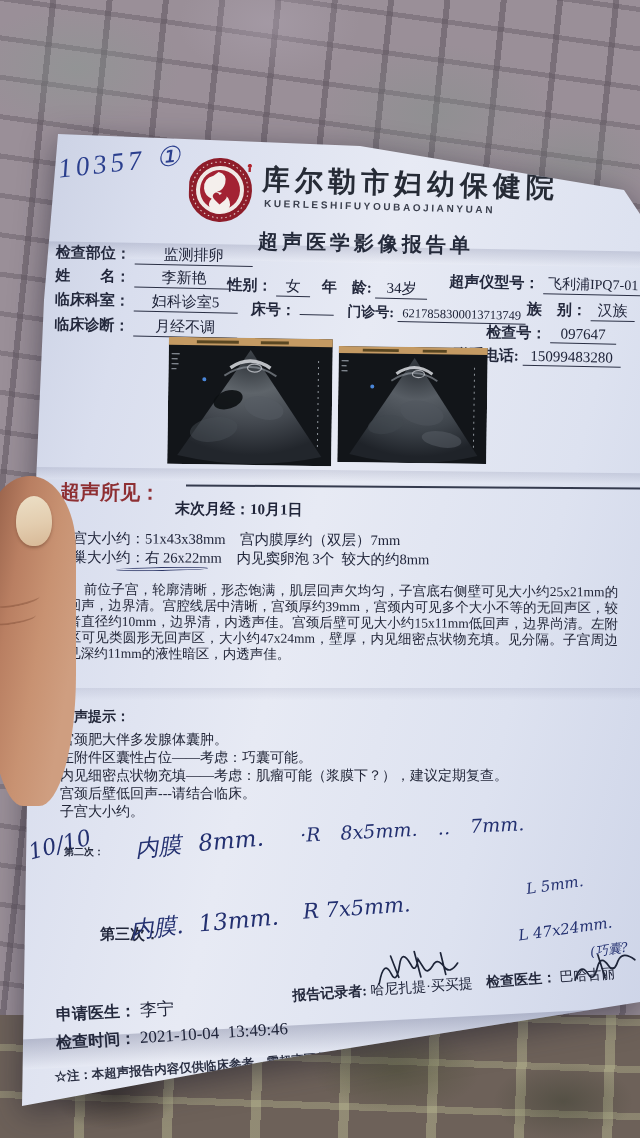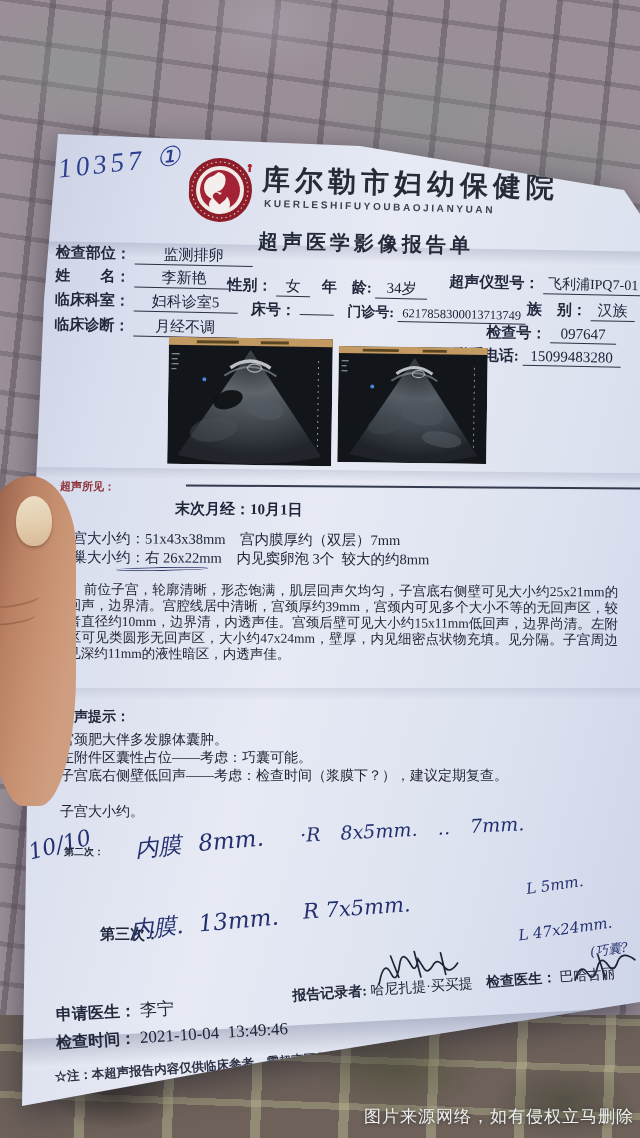--- a/index.html
+++ b/index.html
@@ -57,21 +57,21 @@
   .hw-num{position:absolute;left:58px;top:146px;font-size:27px;color:#2b3f8e;font-style:italic;transform:rotate(-6deg);letter-spacing:4px;}
   .logo{position:absolute;left:189px;top:157px;width:64px;height:66px;transform:rotate(2deg);}
   .hosp-name{position:absolute;left:262px;top:165px;font-size:28px;font-weight:700;letter-spacing:5px;color:#262b36;transform:rotate(1.6deg);font-family:"Liberation Sans","DejaVu Sans",sans-serif;}
   .hosp-pinyin{position:absolute;left:264px;top:201px;font-size:10px;font-weight:700;letter-spacing:2.6px;color:#3a3f4d;transform:rotate(1.6deg);font-family:"Liberation Sans","DejaVu Sans",sans-serif;}
   .report-title{position:absolute;left:258px;top:230px;font-size:20px;font-weight:700;letter-spacing:4px;color:#242a3a;transform:rotate(1.2deg);}
   
   .form{position:absolute;left:0;top:0;width:640px;transform:rotate(1.2deg);transform-origin:60px 250px;font-size:15px;}
   
   .us{position:absolute;transform:rotate(.8deg);}
   
-  .sec-red{color:#8e2f33;font-weight:700;font-size:11px;}
+  .sec-red{color:#8e2f33;font-weight:700;font-size:20px;}
   .sec-dark{color:#1d2233;font-weight:700;font-size:16px;}
   .divline{position:absolute;left:186px;top:486px;width:454px;height:2px;background:#353b4e;transform:rotate(.4deg);}
   .meas{font-size:14.5px;color:#20253a;}
   .para{position:absolute;left:54px;top:583px;width:564px;font-size:13.5px;line-height:16px;color:#222638;text-align:justify;text-indent:2.2em;transform:rotate(.3deg);}
   .imp-line{position:absolute;left:60px;font-size:14px;color:#222638;white-space:nowrap;}
   
   .foot{white-space:nowrap;}
   .note{font-size:12.5px;font-weight:700;color:#2a2f42;}
   
   .thumb{
@@ -237,21 +237,22 @@
     <div class="row sec-red" style="left:60px;top:479px;transform:rotate(.5deg);">超声所见：</div>
     <div class="row ink" style="left:175px;top:500px;font-size:15px;font-weight:700;transform:rotate(.6deg);">末次月经：10月1日</div>
     <div class="row meas pre" style="left:58px;top:530px;transform:rotate(.4deg);">子宫大小约：51x43x38mm    宫内膜厚约（双层）7mm</div>
     <div class="row meas pre" style="left:58px;top:549px;transform:rotate(.4deg);">卵巢大小约：右 26x22mm    内见窦卵泡 3个  较大的约8mm</div>
     <div style="position:absolute;left:116px;top:567px;width:92px;height:4px;border-top:1.5px solid #2b3566;border-bottom:1.5px solid #2b3566;border-radius:50%;transform:rotate(-1deg);"></div>
     <div class="para">前位子宫，轮廓清晰，形态饱满，肌层回声欠均匀，子宫底右侧壁可见大小约25x21mm的低回声，边界清。宫腔线居中清晰，宫颈厚约39mm，宫颈内可见多个大小不等的无回声区，较大者直径约10mm，边界清，内透声佳。宫颈后壁可见大小约15x11mm低回声，边界尚清。左附件区可见类圆形无回声区，大小约47x24mm，壁厚，内见细密点状物充填。见分隔。子宫周边可见深约11mm的液性暗区，内透声佳。</div>
 
     <div class="imp-line sec-dark" style="top:708px;">超声提示：</div>
     <div class="imp-line" style="top:731px;">宫颈肥大伴多发腺体囊肿。</div>
     <div class="imp-line" style="top:749px;">左附件区囊性占位——考虑：巧囊可能。</div>
-    <div class="imp-line" style="top:767px;">子宫底右侧壁低回声——考虑：检查时间（浆膜下？），建议定期复查。</div>
+    <div class="imp-line" style="top:767px;">内见细密点状物充填——考虑：肌瘤可能（浆膜下？），建议定期复查。</div>
+    <div class="imp-line" style="top:785px;">宫颈后壁低回声---请结合临床。</div>
     <div class="imp-line" style="top:803px;">子宫大小约。</div>
 
     <div class="hw" style="left:28px;top:832px;font-size:22px;transform:rotate(-14deg);">10/10</div>
     <div class="row lab" style="left:64px;top:845px;font-size:10px;">第二次：</div>
     <div class="hw" style="left:135px;top:828px;font-size:23px;transform:rotate(-5deg);word-spacing:10px;">内膜 8mm.</div>
     <div class="hw" style="left:300px;top:818px;font-size:19px;transform:rotate(-3deg);word-spacing:14px;">·R 8x5mm. ‥ 7mm.</div>
     <div class="hw" style="left:526px;top:876px;font-size:15px;transform:rotate(-8deg);">L 5mm.</div>
     <div class="row lab" style="left:64px;top:925px;font-size:15px;margin-left:36px;">第三次：</div>
     <div class="hw" style="left:130px;top:908px;font-size:23px;transform:rotate(-5deg);word-spacing:8px;">内膜. 13mm.</div>
     <div class="hw" style="left:303px;top:896px;font-size:21px;transform:rotate(-4deg);">R 7x5mm.</div>
@@ -286,15 +287,14 @@
 
   </div>
   </div>
 
   <div class="thumb">
     <div class="nail"></div>
     <div class="knuckle" style="left:8px;top:120px;transform:rotate(-12deg);"></div>
     <div class="knuckle" style="left:4px;top:138px;transform:rotate(-10deg);"></div>
   </div>
 
-  <div class="watermark">图片来源网络，如有侵权立马删除</div>
 
 </div>
 
 </body></html>

